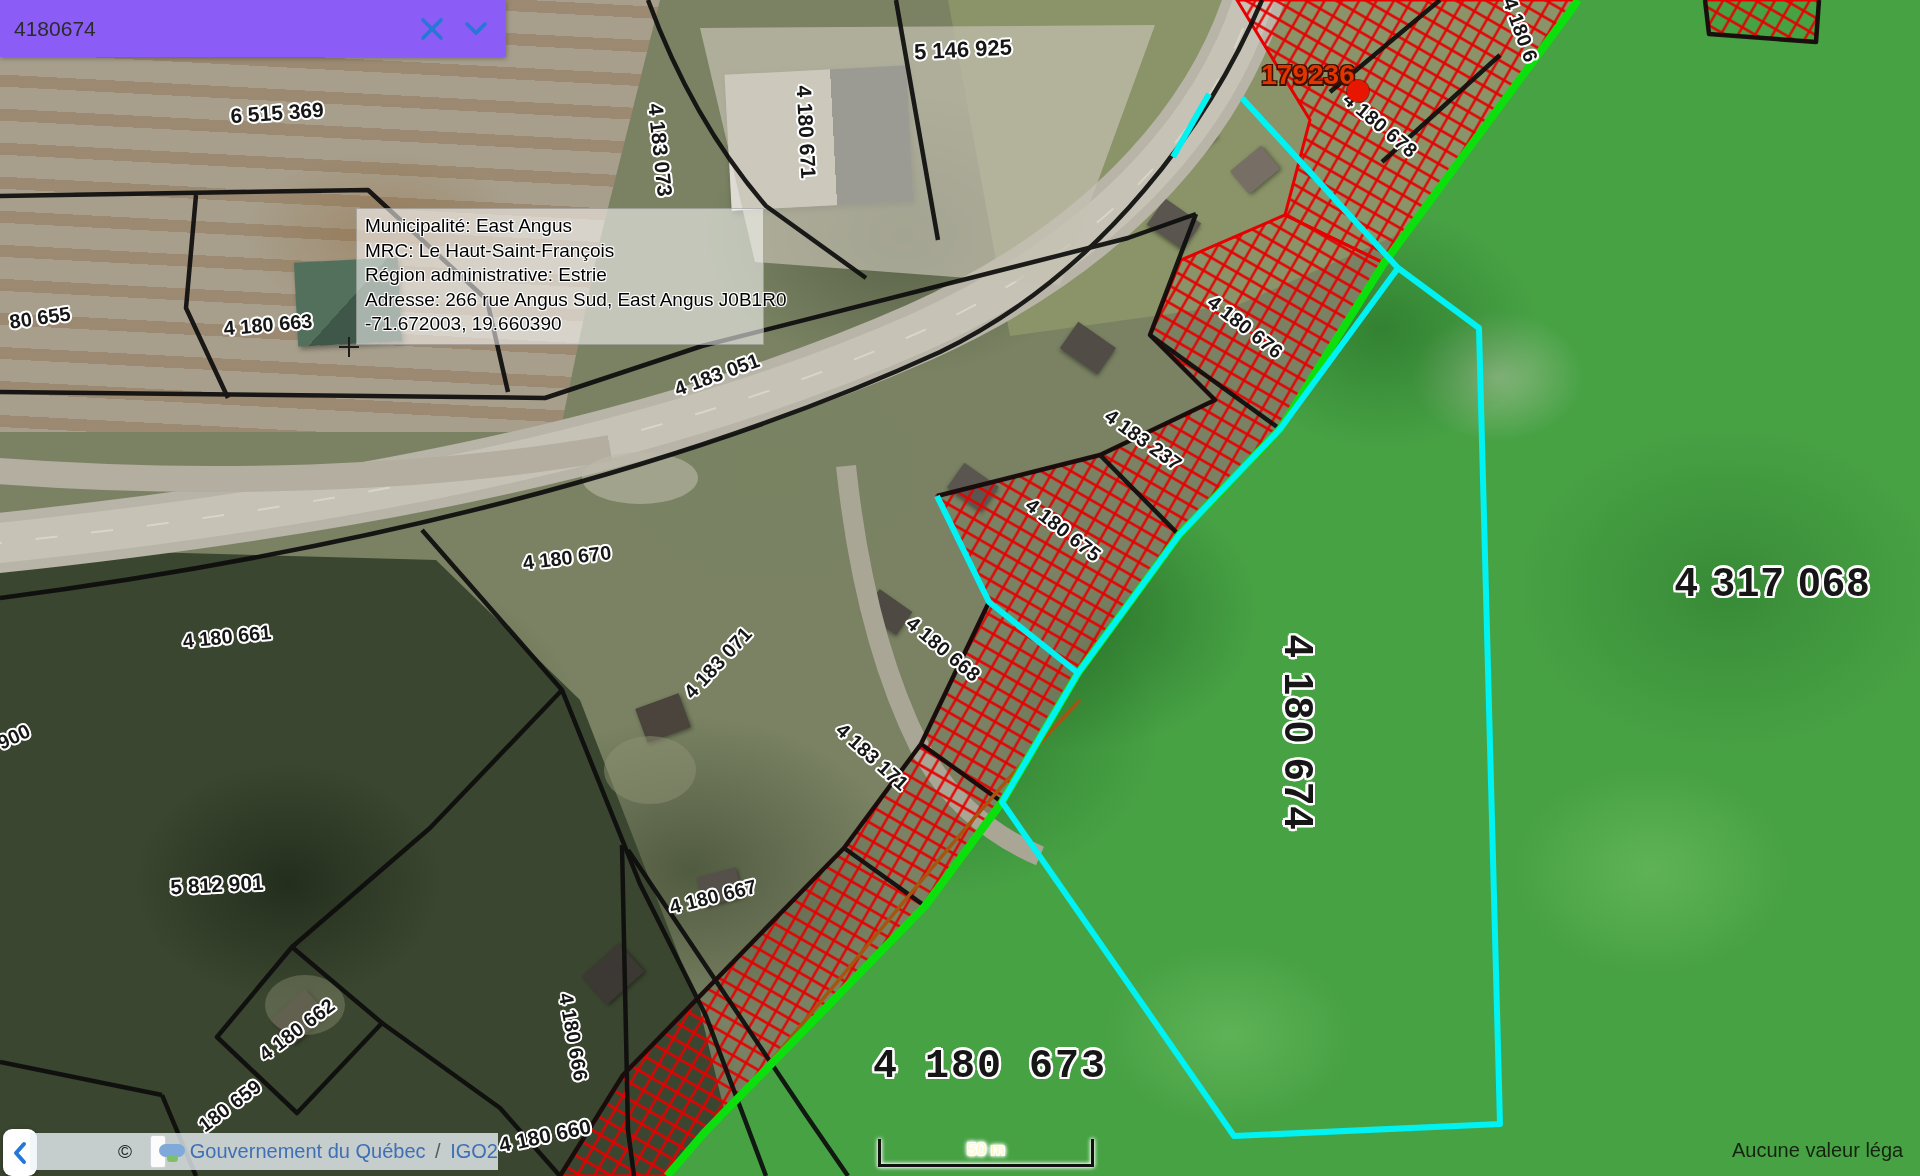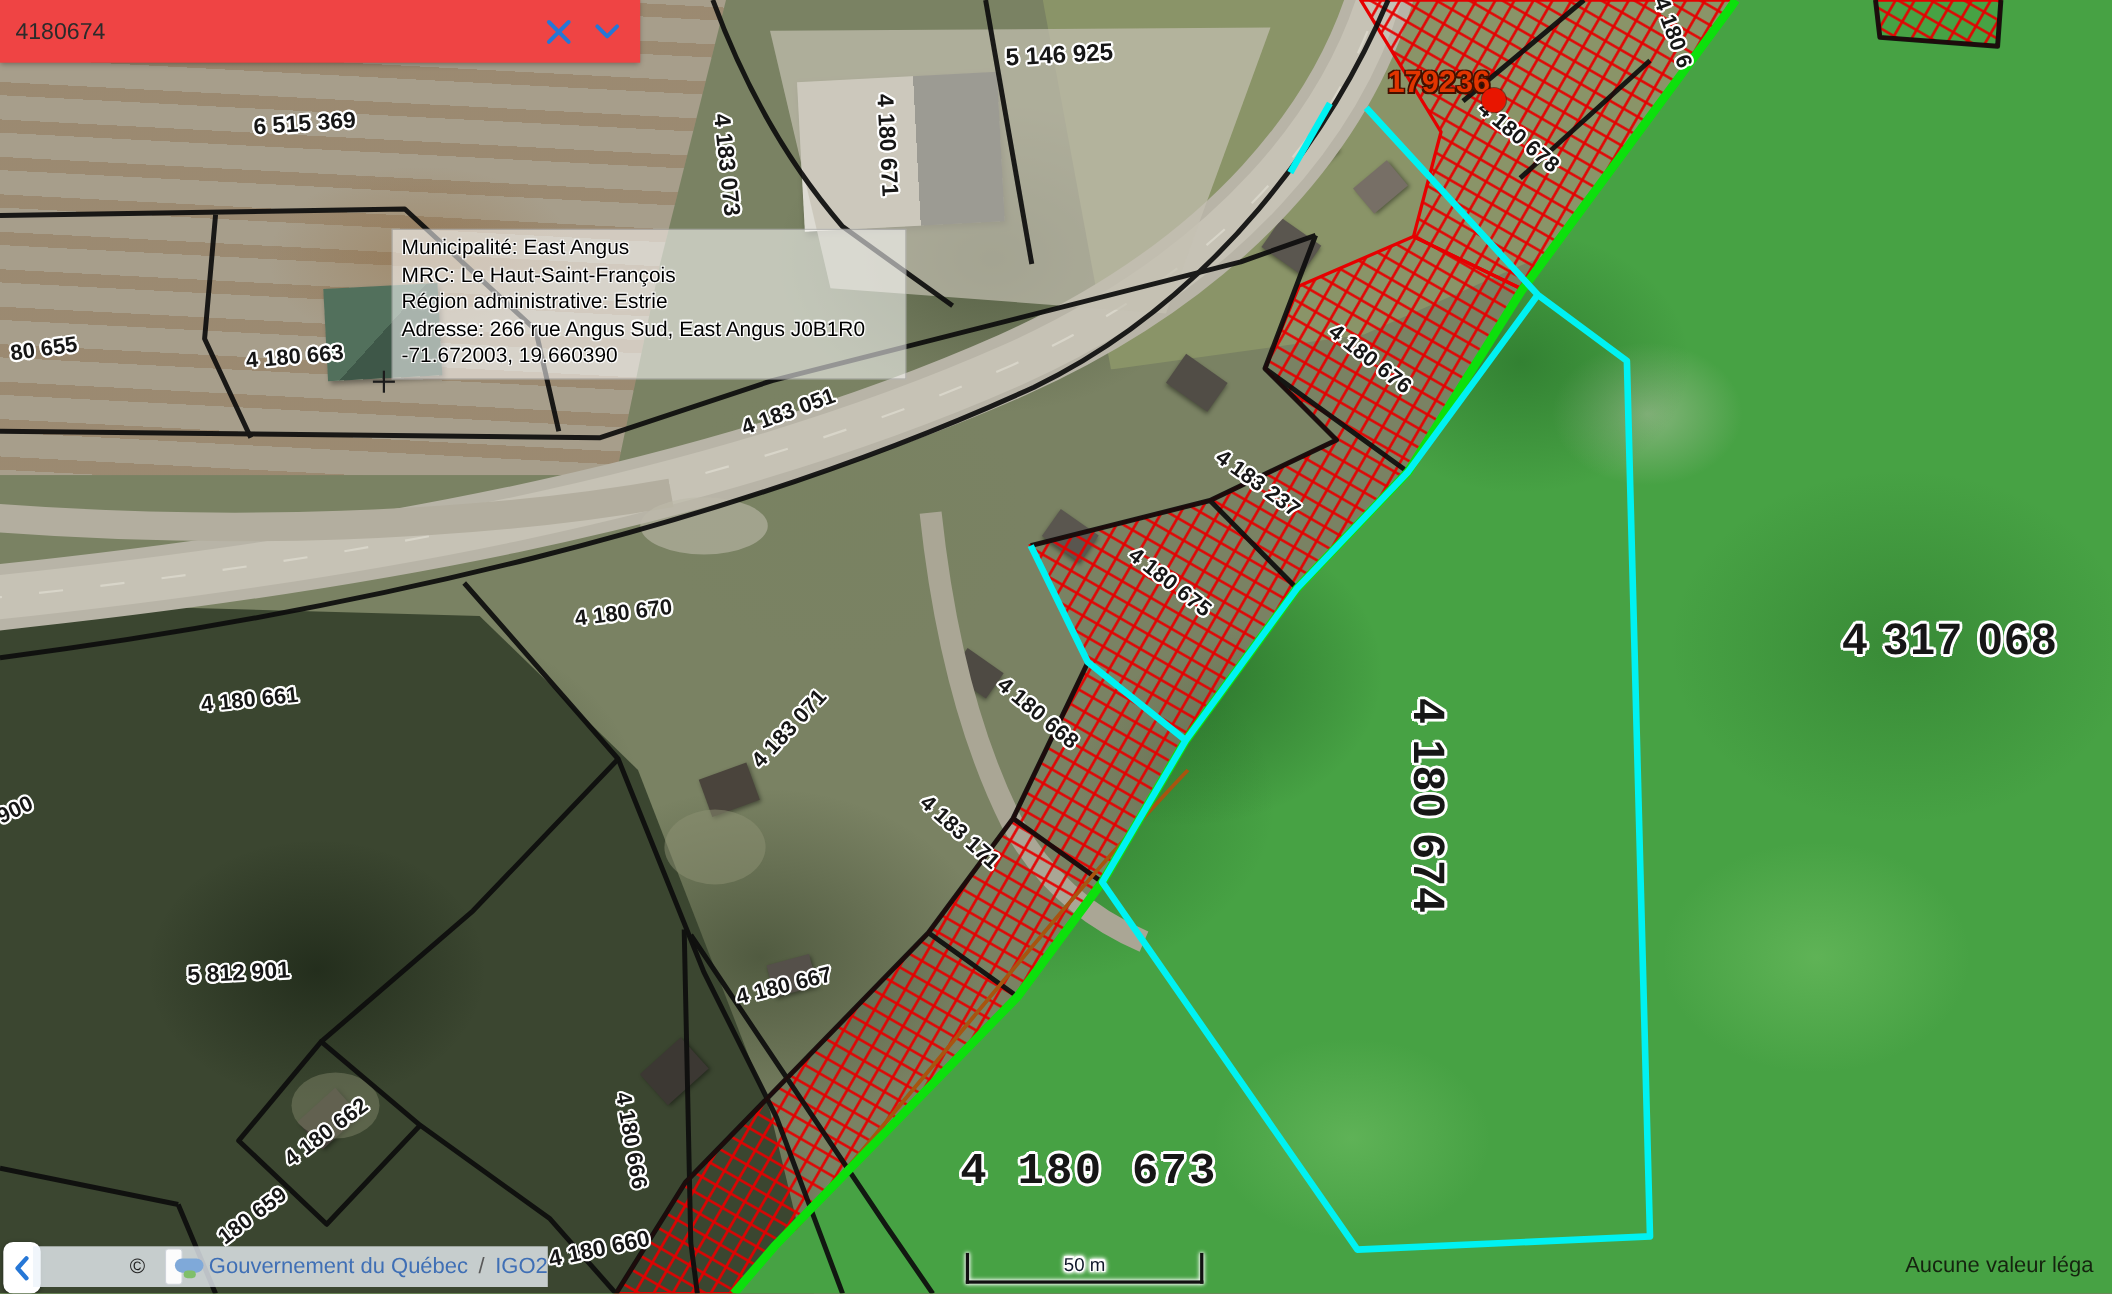--- a/index.html
+++ b/index.html
@@ -82,28 +82,28 @@
     font-size:28px;font-weight:800;color:#e23500;white-space:nowrap;
     text-shadow:-1.5px -1.5px 0 #431000,1.5px -1.5px 0 #431000,-1.5px 1.5px 0 #431000,1.5px 1.5px 0 #431000;}
   .marker-dot{position:absolute;left:1358px;top:91px;width:22px;height:22px;border-radius:50%;
     background:#e81500;transform:translate(-50%,-50%);box-shadow:0 0 0 1px rgba(90,10,0,.6);}
   .addr-cross{position:absolute;left:349px;top:347px;width:20px;height:20px;transform:translate(-50%,-50%);}
   .addr-cross::before,.addr-cross::after{content:"";position:absolute;background:#1c1c1c;}
   .addr-cross::before{left:9px;top:0;width:2px;height:20px;}
   .addr-cross::after{left:0;top:9px;width:20px;height:2px;}
 
   
-  .tooltip{position:absolute;left:356px;top:208px;width:468px;
+  .tooltip{position:absolute;left:356px;top:208px;width:408px;
     background:rgba(255,255,255,.55);border:1px solid rgba(100,100,100,.4);
     padding:5px 2px 7px 8px;box-sizing:border-box;}
   .tooltip div{font-size:19px;line-height:24.5px;color:#000;white-space:nowrap;
     text-shadow:0 0 3px #fff,-1px -1px 0 rgba(255,255,255,.9),1px -1px 0 rgba(255,255,255,.9),-1px 1px 0 rgba(255,255,255,.9),1px 1px 0 rgba(255,255,255,.9);}
 
   
-  .search-panel{position:absolute;left:0;top:0;width:582px;height:57px;background:#ef4444;
+  .search-panel{position:absolute;left:0;top:0;width:506px;height:57px;background:#8b5cf6;
     box-shadow:0 1px 5px rgba(0,0,0,.35);display:flex;align-items:center;}
   .search-input{flex:1;border:none;outline:none;font-size:21px;color:#2b2b2b;
     padding:0 0 0 14px;font-family:"Liberation Sans",sans-serif;background:transparent;}
   .icon-btn{width:44px;height:44px;display:flex;align-items:center;justify-content:center;cursor:pointer;}
 
   
   .collapse-btn{position:absolute;left:3px;top:1129px;width:34px;height:47px;background:#fff;
     border-radius:9px;box-shadow:0 1px 4px rgba(0,0,0,.4);display:flex;align-items:center;justify-content:center;}
   .attrib-strip{position:absolute;left:30px;top:1133px;width:468px;height:37px;
     background:rgba(237,243,250,.78);display:flex;align-items:center;}
@@ -115,21 +115,21 @@
   .attrib-icon::after{content:"";position:absolute;left:16px;top:19px;width:11px;height:7px;
     background:#7fbf6a;border-radius:4px;}
   .attrib-text{margin-left:24px;font-size:20px;white-space:nowrap;}
   .attrib-text .org,.attrib-text .app{color:#3f6fb5;}
   .attrib-text .sep{color:#5a5a5a;padding:0 4px;}
 
   .scale-bar{position:absolute;left:878px;top:1139px;width:210px;height:25px;
     border-left:3px solid #111;border-right:3px solid #111;border-bottom:3px solid #111;
     filter:drop-shadow(0 0 2px rgba(255,255,255,.9)) drop-shadow(0 0 1px rgba(255,255,255,.9));
     display:flex;align-items:center;justify-content:center;}
-  .scale-label{font-size:17px;color:#0f172a;margin-top:-4px;
+  .scale-label{font-size:17px;color:#fef9c3;margin-top:-4px;
     text-shadow:0 0 3px #fff,-1px -1px 0 #fff,1px -1px 0 #fff,-1px 1px 0 #fff,1px 1px 0 #fff;text-align:right;}
   .disclaimer{position:absolute;left:1732px;top:1139px;font-size:20px;color:#15240f;white-space:nowrap;}
 </style>
 </head>
 <body>
 
 <div class="stage">
 
   <div class="map" style="position:absolute;inset:0;">
     <div class="zone z-base"></div>

